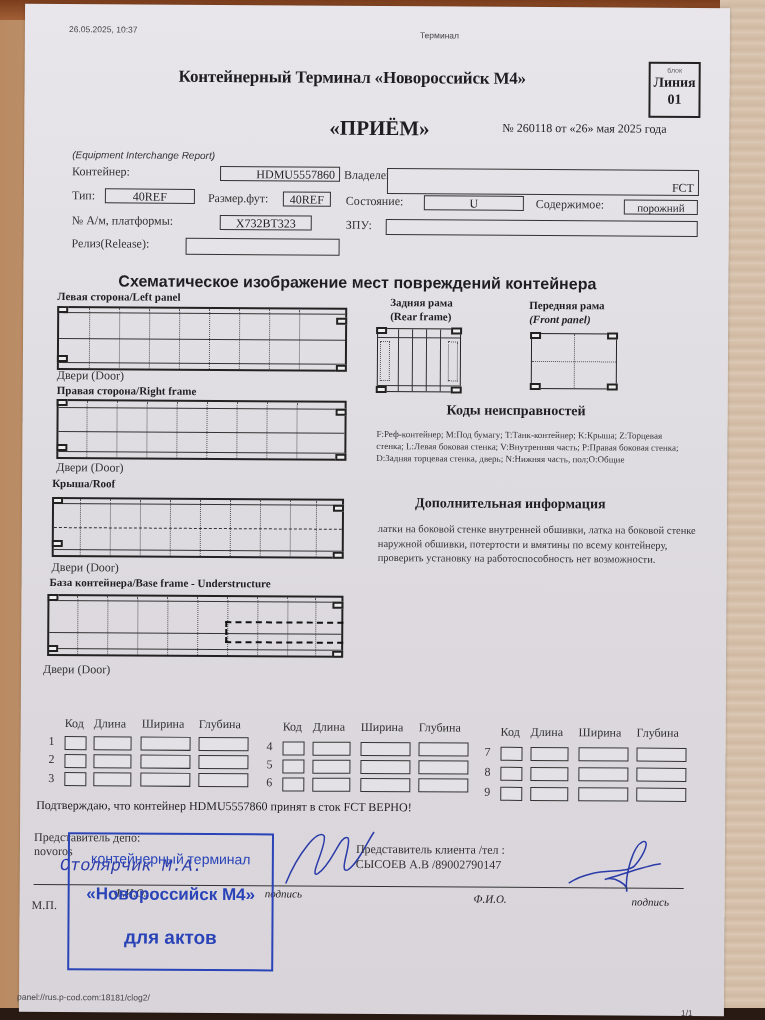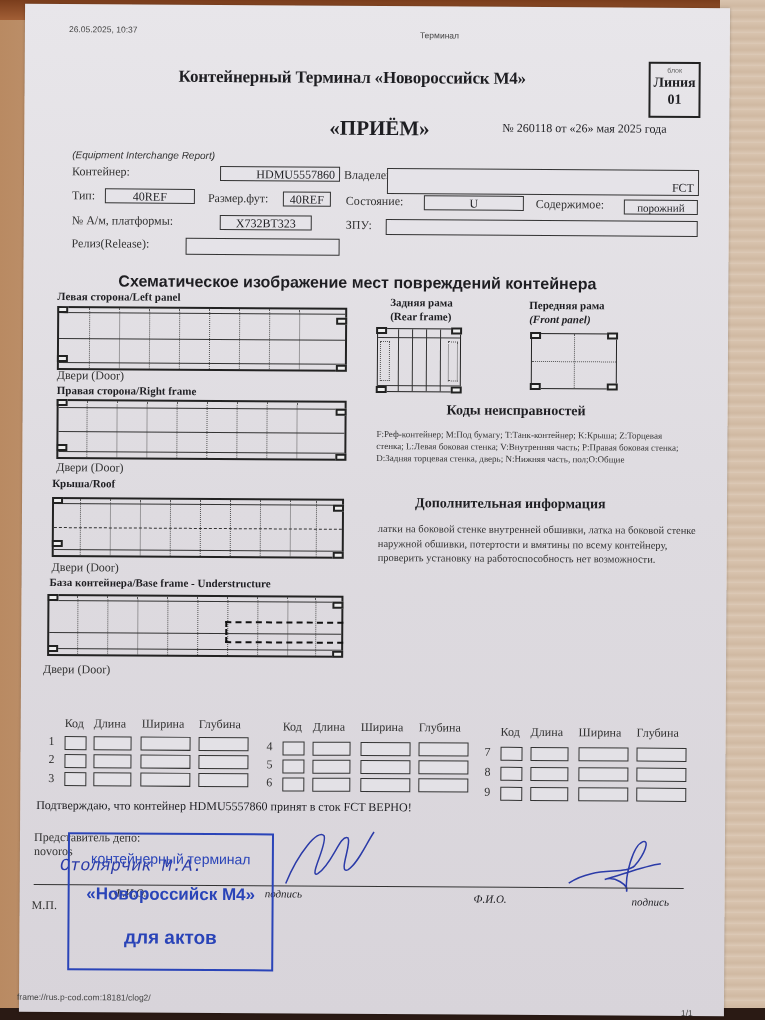--- a/index.html
+++ b/index.html
@@ -292,34 +292,38 @@
   <div class="abs lbl" style="left:14px; top:826px; line-height:14px;">
     <div>Представитель депо:</div>
     <div>novoros</div>
   </div>
   <div class="abs hand" style="left:40px; top:852px; font-size:17px;">Столярчик М.А.</div>
 
   <svg class="abs" style="left:258px; top:818px;" width="100" height="70">
     <path d="M8 60 C20 30, 40 5, 46 12 C50 20, 30 55, 40 50 C55 40, 62 10, 70 14 C74 20, 60 50, 70 46 C80 40, 88 20, 96 8" stroke="#2b3ba8" stroke-width="1.5" fill="none"></path>
   </svg>
 
+  <div class="abs lbl" style="left:336px; top:836px; line-height:15px;">
+    <div>Представитель клиента /тел :</div>
+    <div>СЫСОЕВ А.В /89002790147</div>
+  </div>
 
   <svg class="abs" style="left:545px; top:828px;" width="100" height="60">
     <path d="M4 48 C30 30, 60 40, 70 30 C80 18, 85 4, 78 6 C68 10, 60 40, 62 56 C64 50, 50 40, 40 44 C55 40, 80 30, 96 28" stroke="#2b3ba8" stroke-width="1.5" fill="none"></path>
   </svg>
 
   <div class="abs" style="left:14px; top:880px; width:650px; border-top:1px solid #333;"></div>
   <div class="abs" style="left:94px; top:882px; font-size:11px; font-style:italic;">Ф.И.О.</div>
   <div class="abs" style="left:245px; top:882px; font-size:11px; font-style:italic;">подпись</div>
   <div class="abs" style="left:454px; top:886px; font-size:11px; font-style:italic;">Ф.И.О.</div>
   <div class="abs" style="left:612px; top:888px; font-size:11px; font-style:italic;">подпись</div>
   <div class="abs lbl" style="left:12px; top:894px;">М.П.</div>
 
   <div class="stamp" style="left:48px; top:828px; width:206px; height:138px;">
     <div style="font-size:14px; margin-top:16px;">контейнерный терминал</div>
     <div style="font-size:17px; font-weight:bold; margin-top:18px;">«Новороссийск М4»</div>
     <div style="font-size:19px; font-weight:bold; margin-top:22px;">для актов</div>
   </div>
 
-  <div class="abs sans tiny" style="left:-2px; top:988px;">frame://rus.p-cod.com:18181/clog2/</div>
+  <div class="abs sans tiny" style="left:-2px; top:988px;">panel://rus.p-cod.com:18181/clog2/</div>
   <div class="abs sans tiny" style="left:662px; top:1000px;">1/1</div>
 
 </div>
 
 </body></html>

